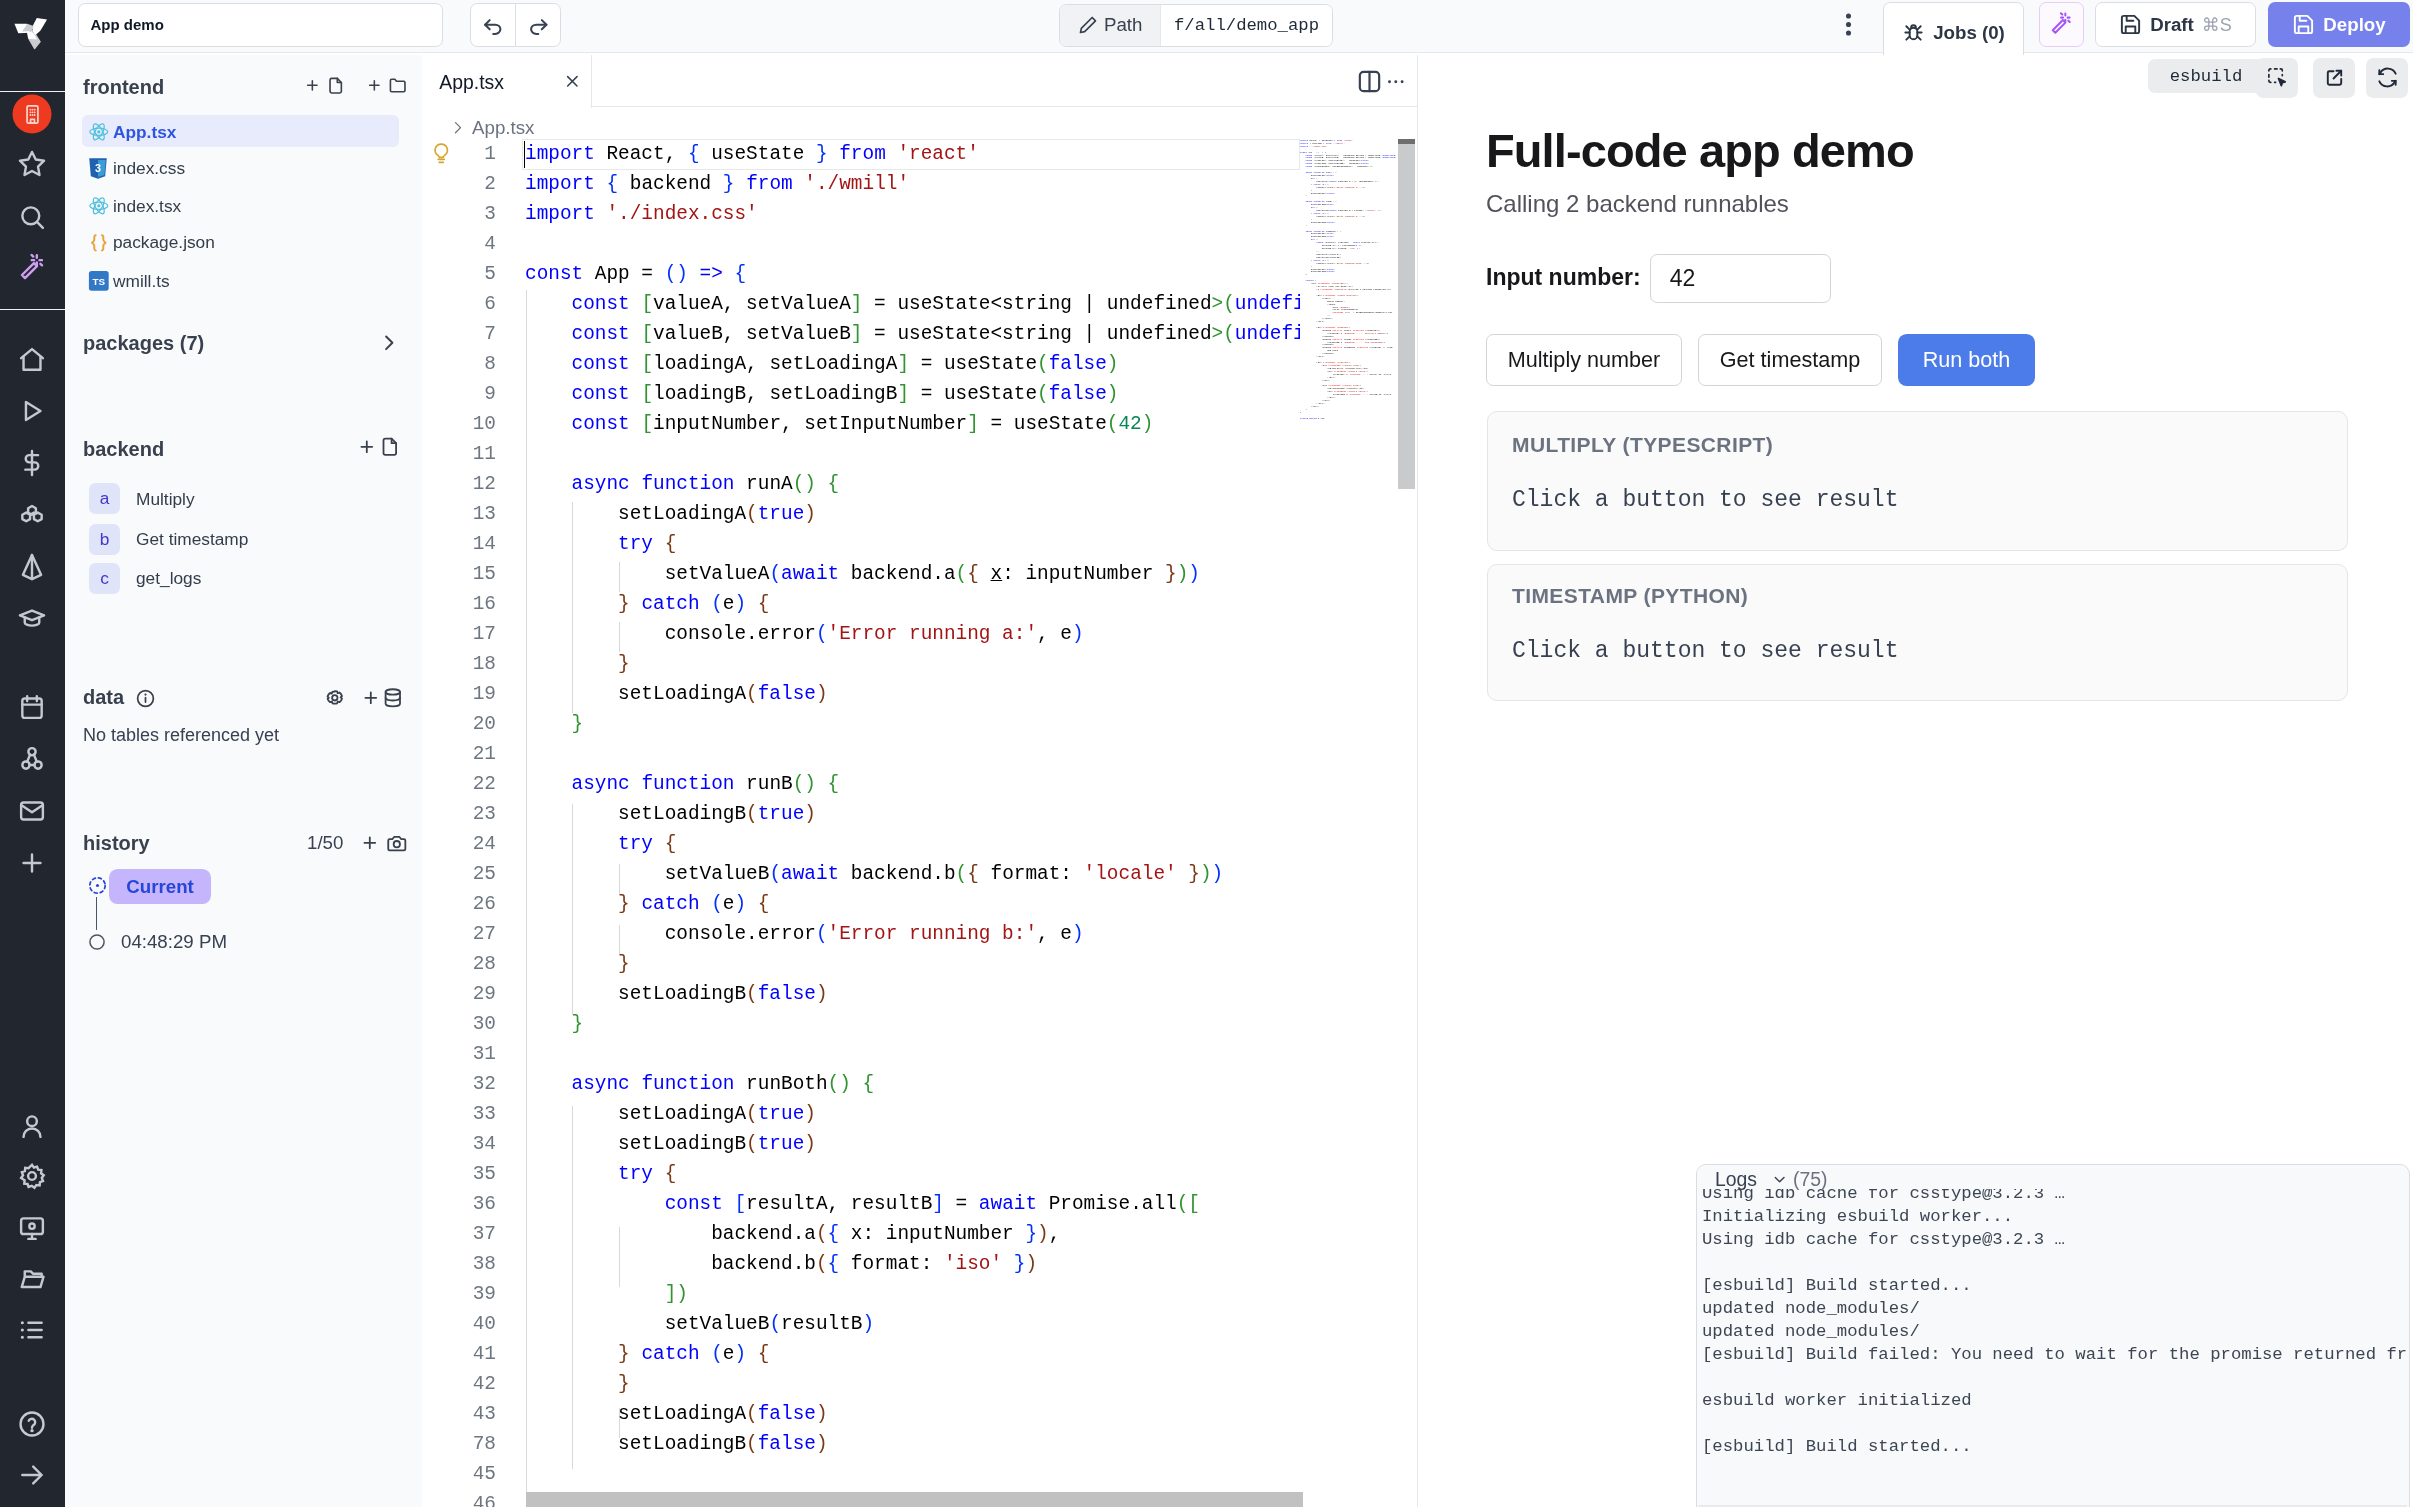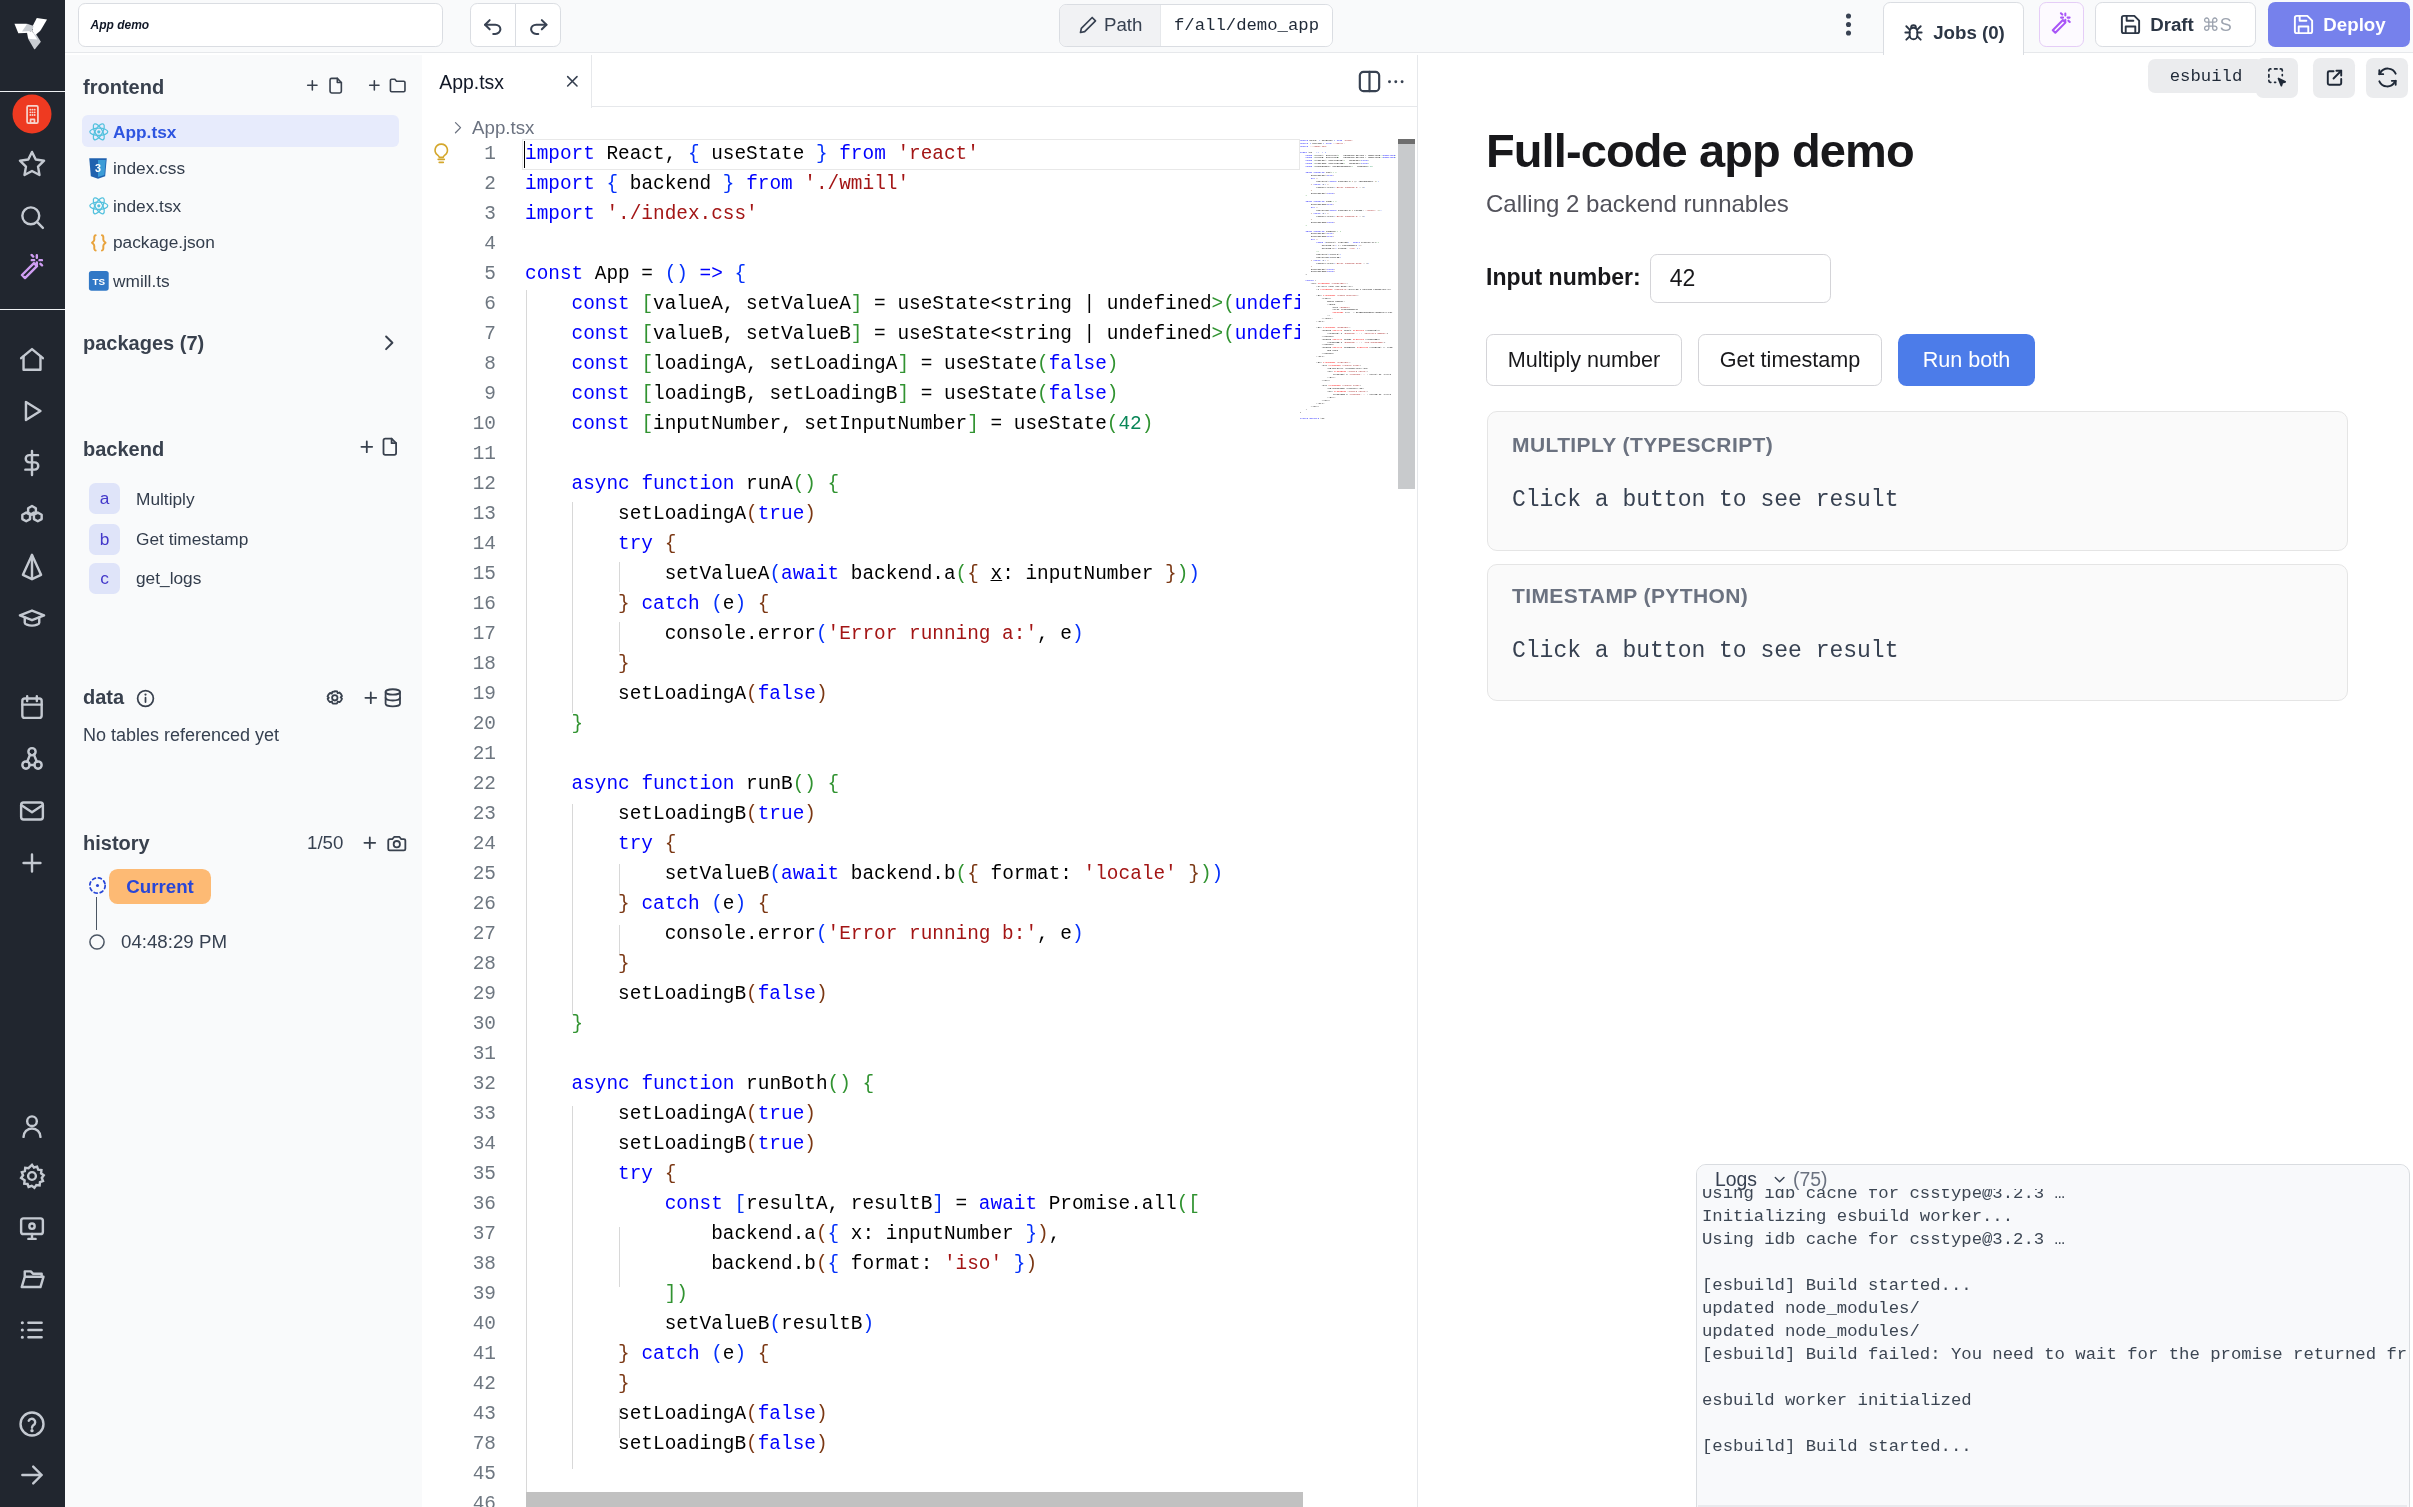--- a/index.html
+++ b/index.html
@@ -186,21 +186,21 @@
       </svg>
     </div>
 <div class="ric" style="top:1475px">
       <svg class="" width="29" height="29" viewBox="0 0 24 24" fill="none" stroke="currentColor" stroke-width="2" stroke-linecap="round" stroke-linejoin="round">
         <path d="M4 12h16M13 5l7 7-7 7"></path>
       </svg>
     </div>
 </div>
 <div id="topbar"></div>
 <div class="abs" style="left:78px;top:2.9px;width:365px;height:44px;background:#fff;border:1.4px solid #dadde2;border-radius:7.2px;display:flex;align-items:center;">
-    <span style="margin-left:11.5px;font-size:12px;font-weight:bold;color:#111827;font-style:italic;">App demo</span>
+    <span style="margin-left:11.5px;font-size:15px;font-weight:bold;color:#111827;">App demo</span>
   </div>
 <div class="btn" style="left:470px;top:2.9px;width:46px;height:44px;border-radius:7.2px 0 0 7.2px;border-right-width:0.7px;">
     <svg class="" width="24.5" height="24.5" viewBox="0 0 24 24" fill="none" stroke="currentColor" stroke-width="2" stroke-linecap="round" stroke-linejoin="round">
       <path d="M8.5 7 4 11.5 8.5 16"></path>
       <path d="M4 11.5h10a5 4.5 0 0 1 0 9h-2"></path>
     </svg>
   </div>
 <div class="btn" style="left:515px;top:2.9px;width:46px;height:44px;border-radius:0 7.2px 7.2px 0;border-left-width:0.7px;">
     <svg class="" width="24.5" height="24.5" viewBox="0 0 24 24" fill="none" stroke="currentColor" stroke-width="2" stroke-linecap="round" stroke-linejoin="round">
       <path d="M15.5 7 20 11.5 15.5 16"></path>
@@ -373,21 +373,21 @@
     </svg>
     <svg class="" width="21.6" height="21.6" viewBox="0 0 24 24" fill="none" stroke="currentColor" stroke-width="2" stroke-linecap="round" stroke-linejoin="round">
       <path d="M4 8h3l2-2.5h6L17 8h3a1.5 1.5 0 0 1 1.5 1.5V19a1.5 1.5 0 0 1-1.5 1.5H4A1.5 1.5 0 0 1 2.5 19V9.5A1.5 1.5 0 0 1 4 8z"></path>
       <circle cx="12" cy="13.5" r="3.5"></circle>
     </svg>
   </div>
 <div class="abs" style="left:86px;top:874px;color:#2746d8;"><svg class="" width="23" height="23" viewBox="0 0 24 24" fill="none" stroke="currentColor" stroke-width="1.8" stroke-linecap="round" stroke-linejoin="round">
       <circle cx="12" cy="12" r="8" stroke-dasharray="3.2 3.2"></circle>
       <circle cx="12" cy="12" r="1.6" fill="currentColor" stroke="none"></circle>
     </svg></div>
-<div class="abs" style="left:109px;top:869px;height:35px;background:#fdba74;border-radius:8.6px;display:flex;align-items:center;padding:0 17.3px;font-size:18.7px;font-weight:bold;color:#2746d8;">Current</div>
+<div class="abs" style="left:109px;top:869px;height:35px;background:#c4b5fd;border-radius:8.6px;display:flex;align-items:center;padding:0 17.3px;font-size:18.7px;font-weight:bold;color:#2746d8;">Current</div>
 <div class="abs" style="left:96px;top:897px;width:1.4px;height:33px;background:#4b5563;"></div>
 <div class="abs" style="left:87px;top:932px;color:#4b5563;"><svg class="" width="20" height="20" viewBox="0 0 24 24" fill="none" stroke="currentColor" stroke-width="1.8" stroke-linecap="round" stroke-linejoin="round">
       <circle cx="12" cy="12" r="8.5"></circle>
     </svg></div>
 <div class="abs" style="left:121px;top:942px;transform:translateY(-50%);font-size:18.7px;color:#374151;">04:48:29 PM</div>
 <div id="editor">
 <div id="tabs"></div>
     <div id="tab1"></div>
 <div class="abs" style="left:17.3px;top:16px;font-size:19.4px;color:#111827;">App.tsx</div>
 <div class="abs" style="left:141px;top:17.3px;color:#374151;"><svg class="" width="18.7" height="18.7" viewBox="0 0 24 24" fill="none" stroke="currentColor" stroke-width="2" stroke-linecap="round" stroke-linejoin="round">

